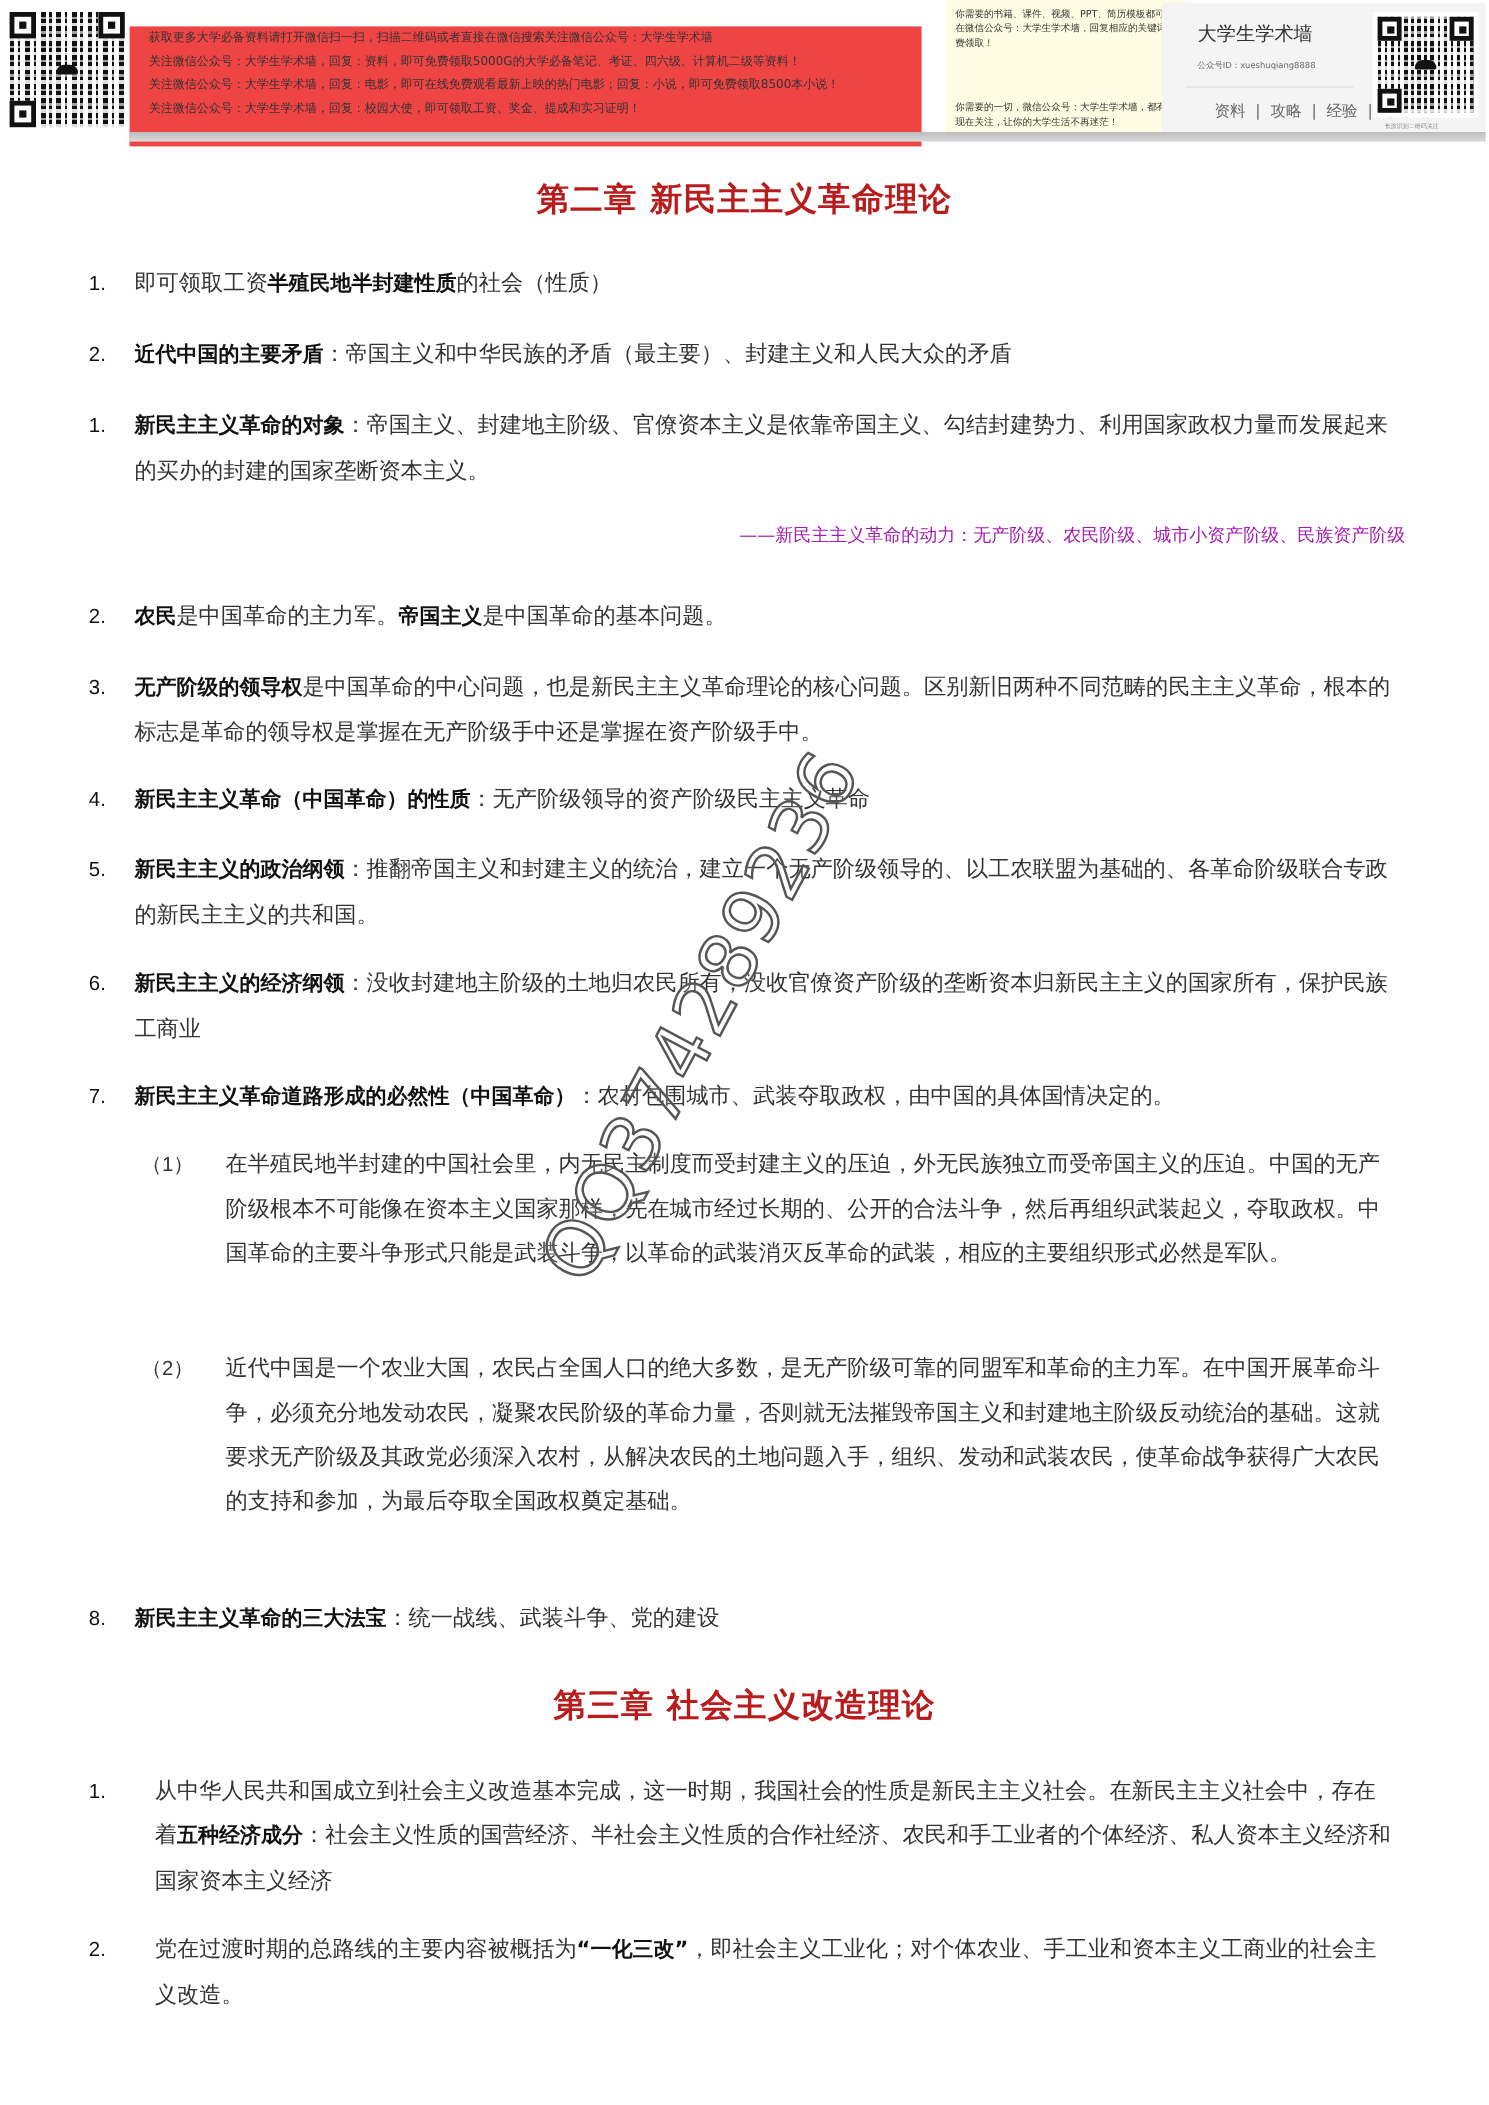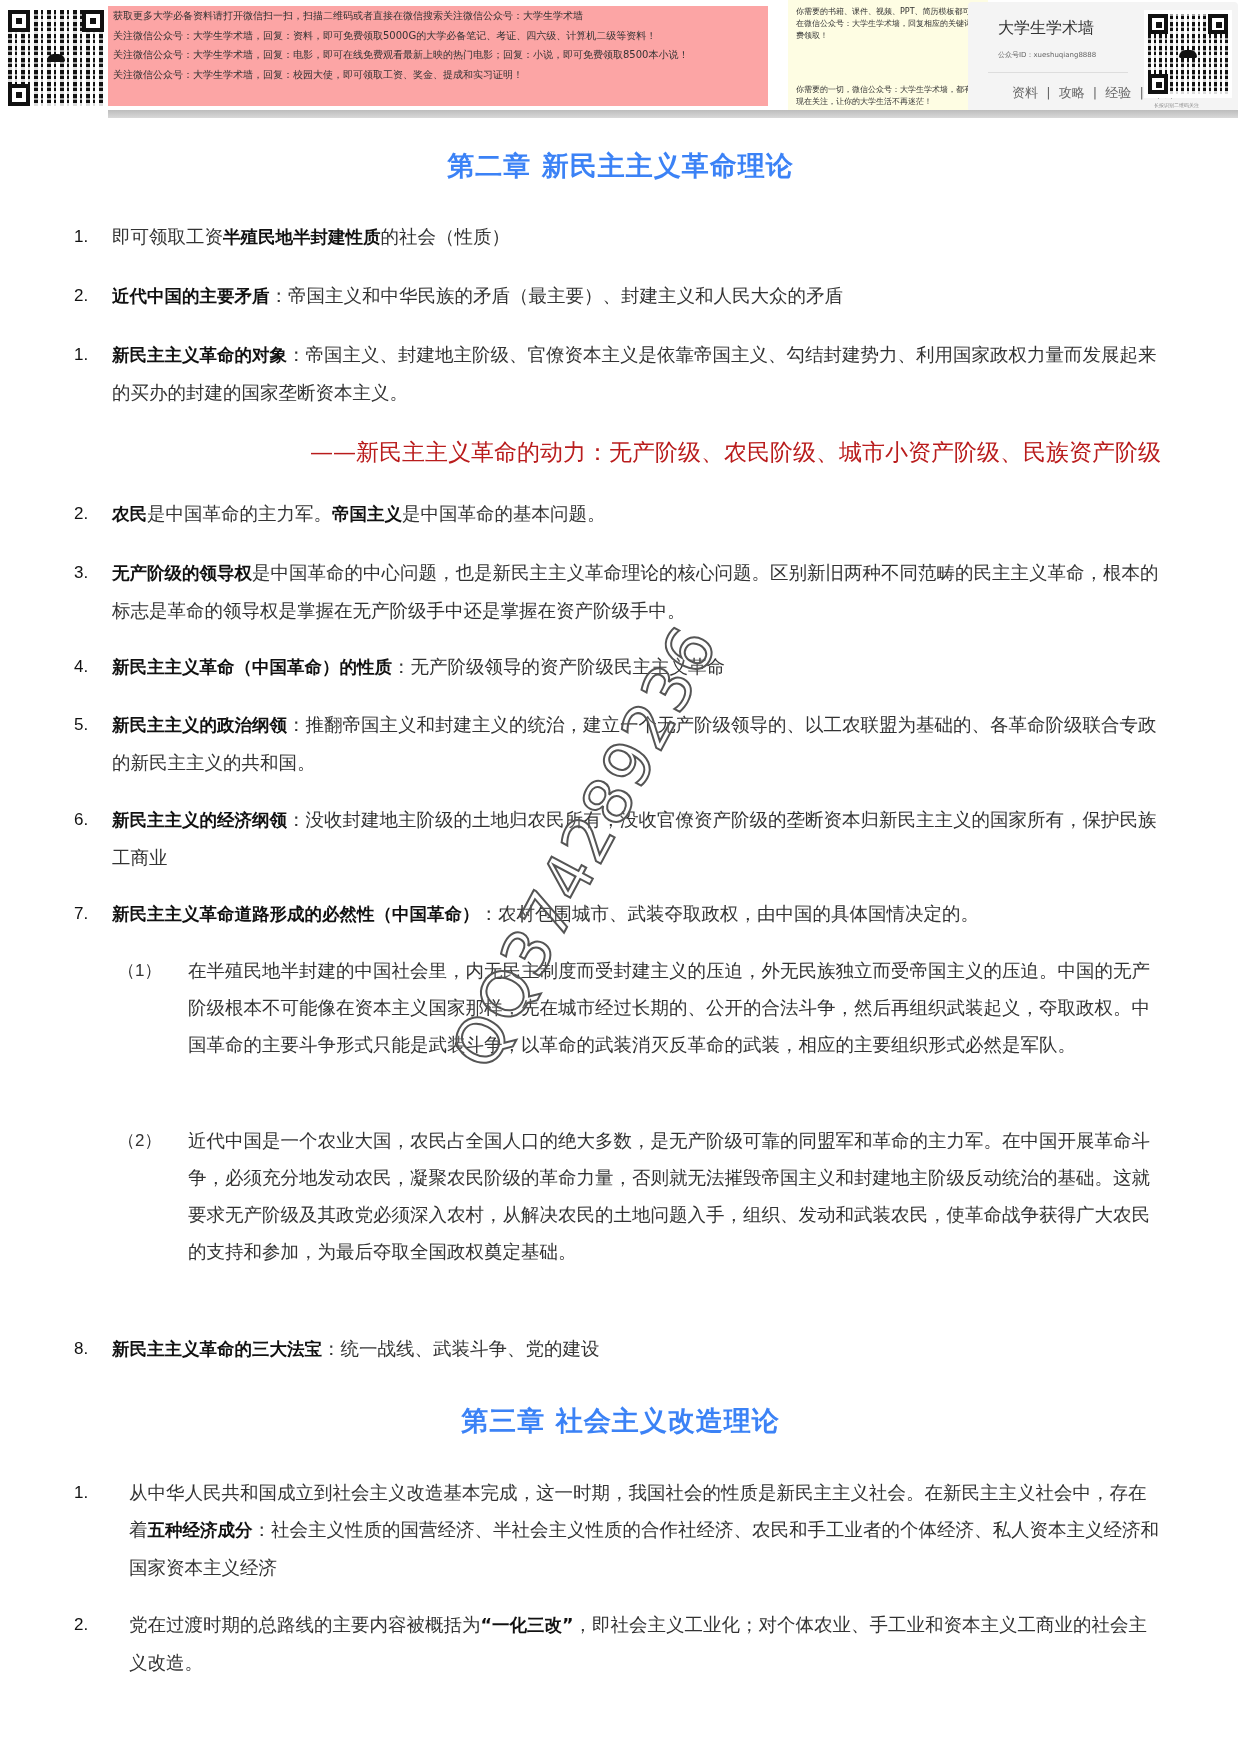--- a/index.html
+++ b/index.html
@@ -16,23 +16,23 @@
         repeating-linear-gradient(90deg, #111 0 4px, #fff 4px 7px, #111 7px 9px, #fff 9px 13px),
         #fff;
       outline: 2px solid #fff;
     }
     .qr-mask { position: absolute; inset: 0; background:
       repeating-linear-gradient(0deg, rgba(255,255,255,0.85) 0 3px, transparent 3px 6px, rgba(255,255,255,0.6) 6px 8px, transparent 8px 12px); }
     .qr-finder { position: absolute; width: 22px; height: 22px; border: 4px solid #111; background: #fff; box-sizing: border-box; }
     .qr-finder::after { content: ""; position: absolute; left: 4px; top: 4px; width: 6px; height: 6px; background: #111; }
     .qr-cap { position: absolute; left: 50%; top: 50%; width: 18px; height: 8px; margin: -4px 0 0 -9px; background: #111; border-radius: 9px 9px 2px 2px; }
     .banner .ad-main {
-      position: absolute; left: 108px; top: 6px; width: 660px; height: 100px;
-      background: #fca5a5; font-family: "DejaVu Sans", sans-serif; font-size: 10px; color: #333;
-      line-height: 19.5px; padding-left: 5px; box-sizing: border-box;
+      position: absolute; left: 108px; top: 22px; width: 660px; height: 100px;
+      background: #ef4444; font-family: "DejaVu Sans", sans-serif; font-size: 10px; color: #333;
+      line-height: 19.5px; padding-left: 16px; box-sizing: border-box;
     }
     .banner .ad-main .ad-line { white-space: nowrap; }
     .banner .ad-side {
       position: absolute; left: 788px; top: 0; width: 200px; height: 112px;
       background: #fefde3; font-family: "DejaVu Sans", sans-serif; font-size: 8px; color: #333; line-height: 12px;
     }
     .ad-side .side-top { position: absolute; left: 8px; top: 6px; width: 190px; }
     .ad-side .side-bottom { position: absolute; left: 8px; top: 84px; width: 190px; }
     .banner .bottom-strip {
       position: absolute; left: 108px; top: 110px; width: 1130px; height: 8px;
@@ -52,28 +52,28 @@
     }
     .card .qr-right .qr-body {
       position: absolute; left: 4px; top: 4px; right: 4px; bottom: 4px;
       background: repeating-linear-gradient(90deg, #111 0 3px, #fff 3px 6px, #111 6px 8px, #fff 8px 11px);
     }
     .card .qr-caption { position: absolute; left: 186px; top: 100px; font-size: 5px; color: #888; }
 
     
     .chapter-title {
       position: absolute; left: 0; width: 1241px; text-align: center;
-      font-family: "DejaVu Sans", sans-serif; font-weight: bold; font-size: 27px; color: #3b82f6;
+      font-family: "DejaVu Sans", sans-serif; font-weight: bold; font-size: 27px; color: #b91c1c;
       letter-spacing: 1px;
     }
     .item { position: absolute; left: 74px; width: 1090px; font-size: 18.5px; line-height: 37px; color: #333; }
     .item .num { position: absolute; left: 0; top: 0; font-family: "Liberation Sans", sans-serif; font-size: 17px; color: #111; }
     .item .body { margin-left: 38px; }
     .item b { font-family: "DejaVu Sans", sans-serif; font-weight: bold; color: #111; font-size: 17.5px; }
-    .dash-line { position: absolute; right: 80px; font-size: 23px; color: #b91c1c; }
+    .dash-line { position: absolute; right: 70px; font-size: 15px; color: #a21caf; }
     .sub { position: absolute; left: 118px; width: 1050px; font-size: 18.5px; line-height: 37px; color: #333; }
     .sub .snum { position: absolute; left: 0; top: 0; font-family: "Liberation Sans", sans-serif; font-size: 17px; color: #333; }
     .sub .body { margin-left: 70px; }
     .item3 .body { margin-left: 55px; }
 
     
     .watermark {
       position: absolute; left: 340px; top: 810px; transform: rotate(-62deg); transform-origin: center;
       font-family: "DejaVu Sans", sans-serif; font-size: 64px; color: rgba(255,255,255,0.15);
       -webkit-text-stroke: 2px #555; letter-spacing: 2px; pointer-events: none; white-space: nowrap;

